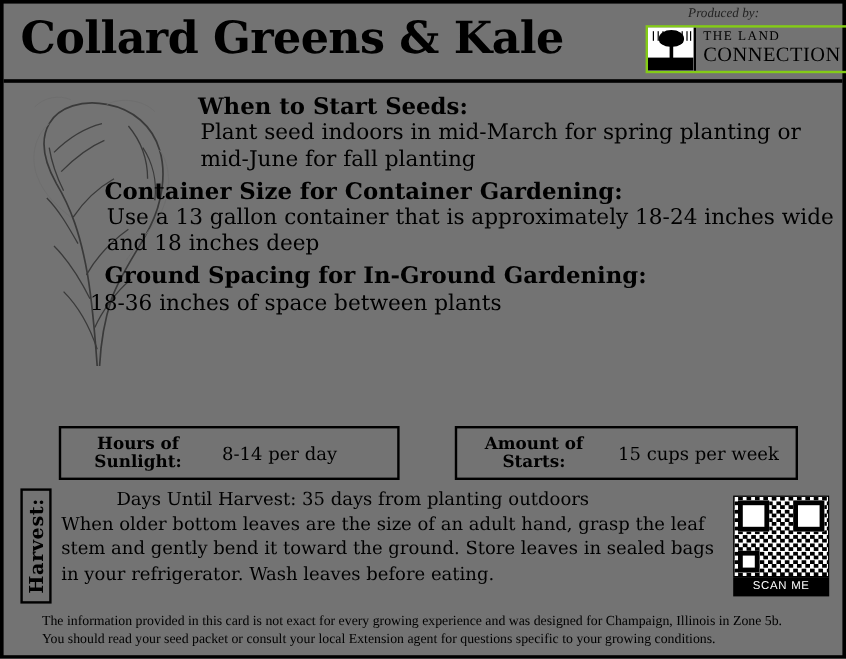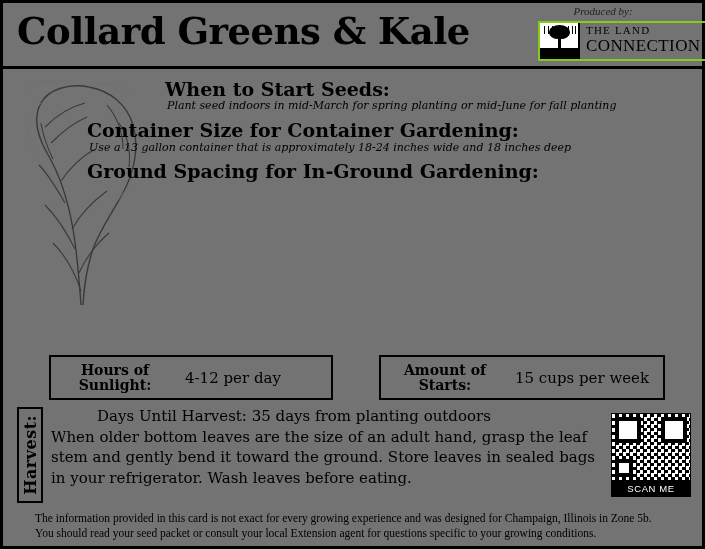--- a/index.html
+++ b/index.html
@@ -142,24 +142,23 @@
   }
   .sec { margin-bottom: 7px; }
   .sec-head {
     font-family: "DejaVu Serif", serif;
     font-weight: bold;
     font-size: 19px;
     line-height: 1.12;
   }
   .sec-body {
     font-family: "DejaVu Serif", serif;
-    font-size: 11px;
+    font-size: 18px;
     line-height: 1.18;
     padding-left: 2px;
-    font-style: italic;
   }
 
   
   .sec.s1 .sec-head { margin-left: 12px; }
   .sec.s1 .sec-body { margin-left: 12px; }
   .sec.s2 .sec-head { margin-left: 0px; }
   .sec.s2 .sec-body { margin-left: 22px; }
   .sec.s3 .sec-head { margin-left: -66px; }
   .sec.s3 .sec-body { margin-left: -66px; }
   .sec.s4 .sec-head { margin-left: -66px; }
@@ -358,27 +357,28 @@
     <div class="sec s1">
       <div class="sec-head">When to Start Seeds:</div>
       <div class="sec-body">Plant seed indoors in mid-March for spring planting or mid-June for fall planting</div>
     </div>
     <div class="sec s3">
       <div class="sec-head">Container Size for Container Gardening:</div>
       <div class="sec-body">Use a 13 gallon container that is approximately 18-24 inches wide and 18 inches deep</div>
     </div>
     <div class="sec s4">
       <div class="sec-head">Ground Spacing for In-Ground Gardening:</div>
+      <div class="sec-body">18-36 inches of space between plants</div>
     </div>
   </div>
 
   <div class="stats">
     <div class="stat left">
       <div class="lbl">Hours of Sunlight:</div>
-      <div class="val">4-12 per day</div>
+      <div class="val">8-14 per day</div>
     </div>
     <div class="stat right">
       <div class="lbl">Amount of Starts:</div>
       <div class="val">15 cups per week</div>
     </div>
   </div>
 
   <div class="harvest">
     <div class="harvest-tab">
       <span>Harvest:</span>

